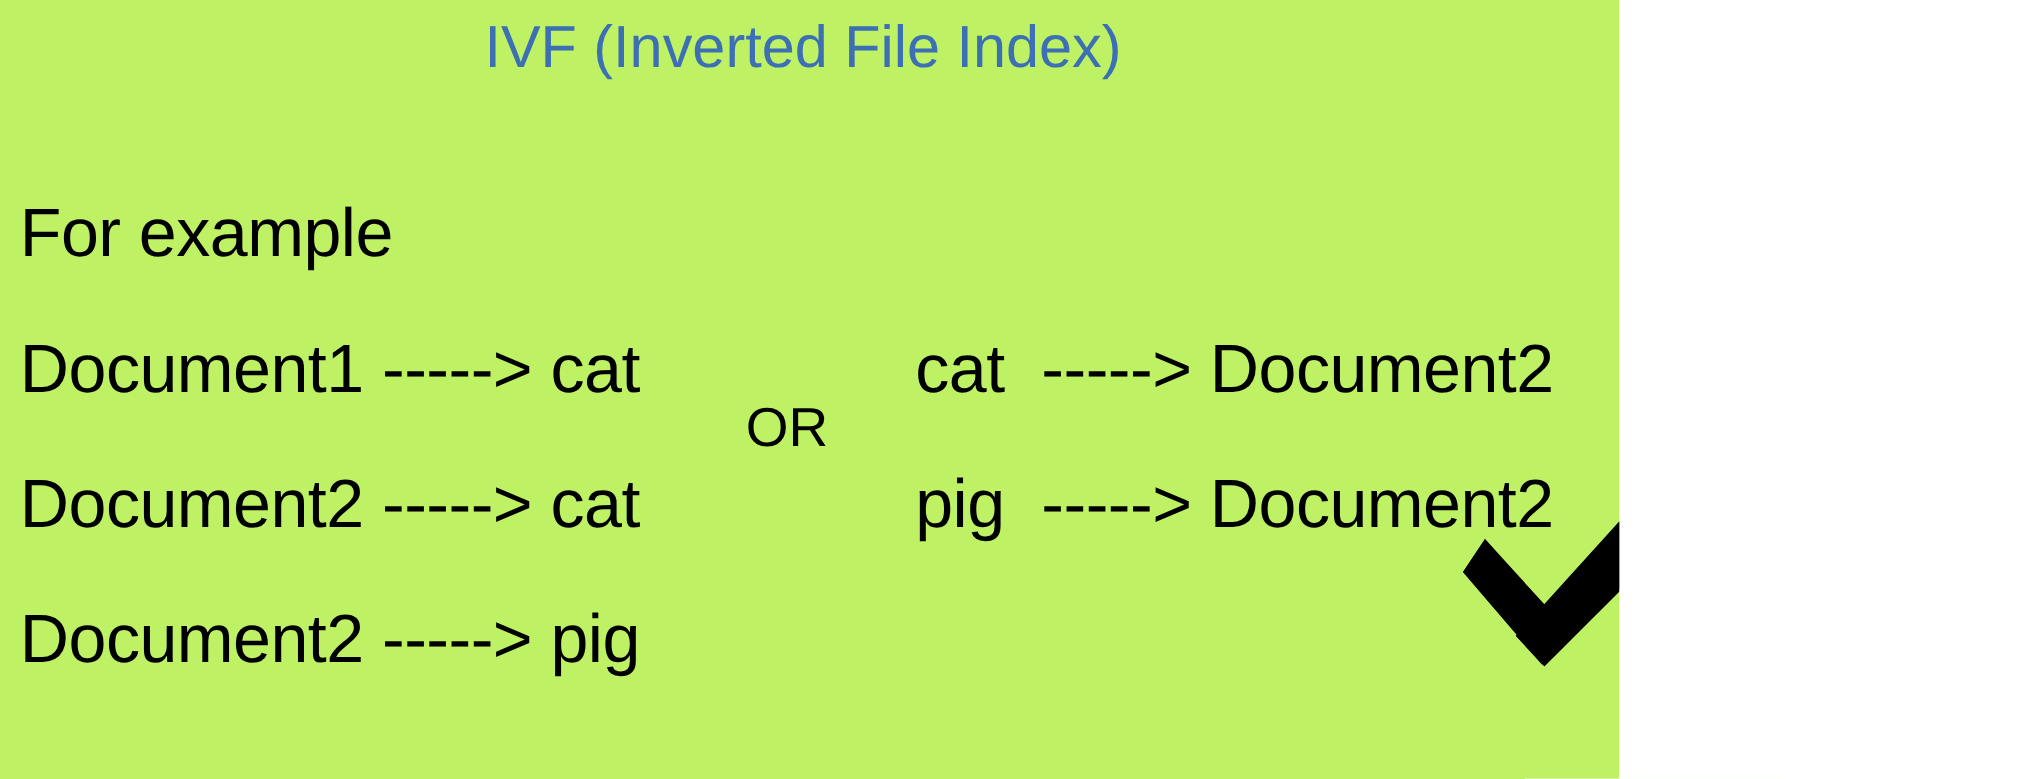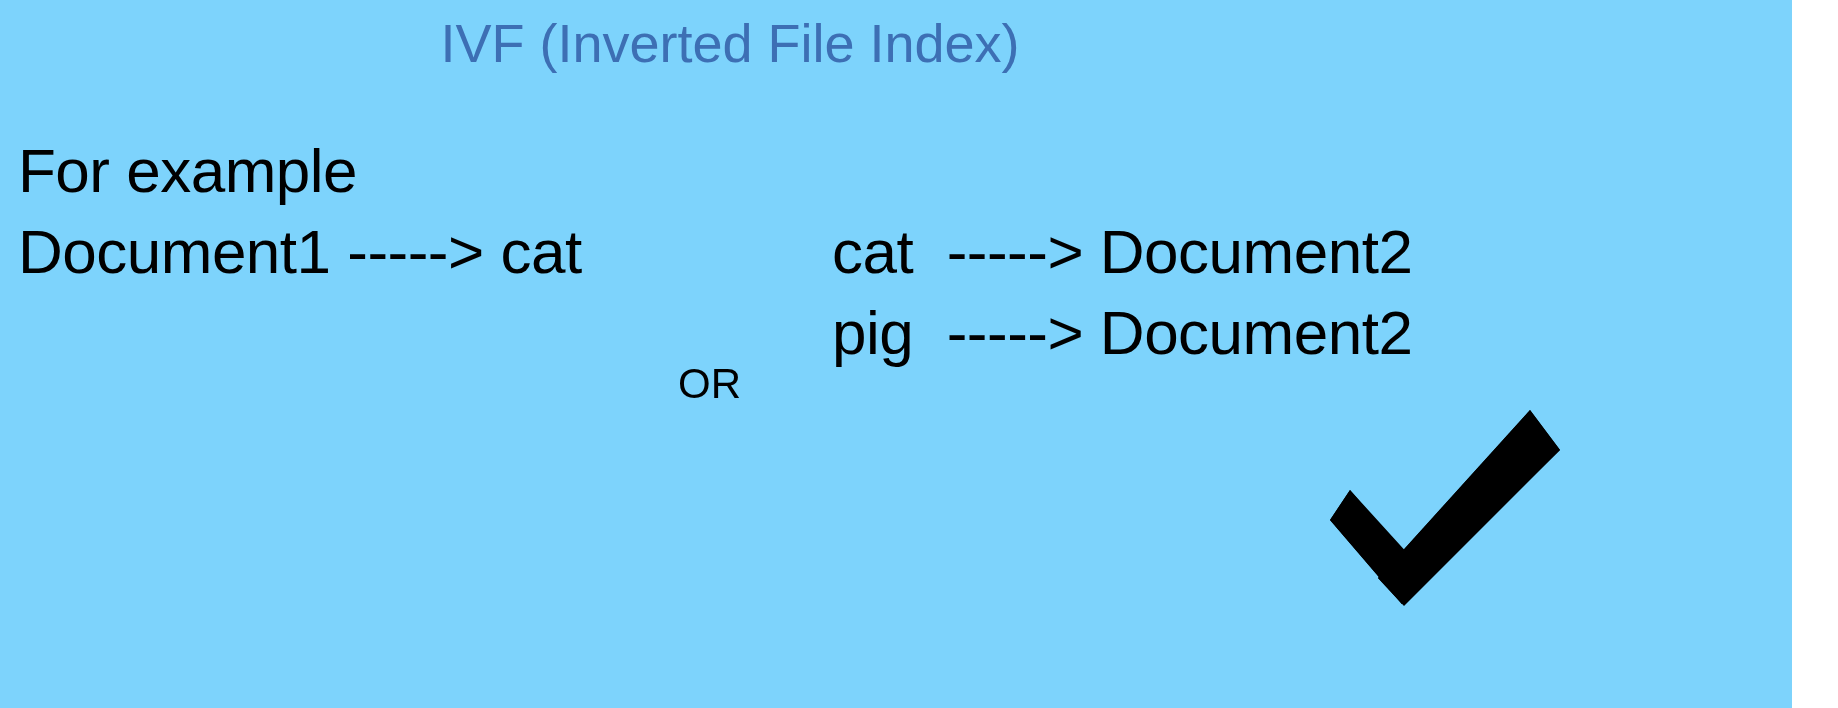--- a/index.html
+++ b/index.html
@@ -3,23 +3,23 @@
 <meta charset="utf-8">
 <title>IVF Slide</title>
 <style>
   html, body {
     margin: 0;
     padding: 0;
     background: #ffffff;
   }
   #slide {
     position: relative;
-    width: 1792px;
+    width: 1472px;
     height: 708px;
-    background: #7dd3fc;
+    background: #bef264;
     overflow: hidden;
     font-family: "DejaVu Sans", sans-serif;
   }
 
   
   #slide-title {
     position: absolute;
     left: 0;
     top: 14px;
     width: 1460px;
@@ -51,35 +51,36 @@
   #right-col { left: 832px; }
 
   .line {
     font-family: "Liberation Sans", sans-serif;
     font-size: 62px;
     font-weight: 400;
     line-height: 81px;
     color: #000000;
     white-space: pre;
     letter-spacing: -0.5px;
+    margin-top: 42px;
   }
 
   .intro-line { }
 
   .map-line {
     display: block;
   }
 
   
   #or-label {
     position: absolute;
     left: 678px;
     top: 363px;
     font-family: "Liberation Sans", sans-serif;
-    font-size: 42px;
+    font-size: 50px;
     line-height: 1;
     color: #000000;
     white-space: nowrap;
   }
 
   
   #checkmark {
     position: absolute;
     left: 1318px;
     top: 408px;
@@ -102,21 +103,23 @@
 
   <div id="body-block">
 
     <div class="col" id="left-col">
 
       <div class="line intro-line">For example</div>
 
       <div class="line map-line">Document1 -----&gt; cat</div>
 
 
+      <div class="line map-line">Document2 -----&gt; cat</div>
 
+      <div class="line map-line">Document2 -----&gt; pig</div>
     </div>
 
     <div class="col" id="right-col">
 
       <div class="line map-line" style="visibility:hidden">For example</div>
 
 
       <div class="line map-line">cat  -----&gt; Document2</div>
 
 

